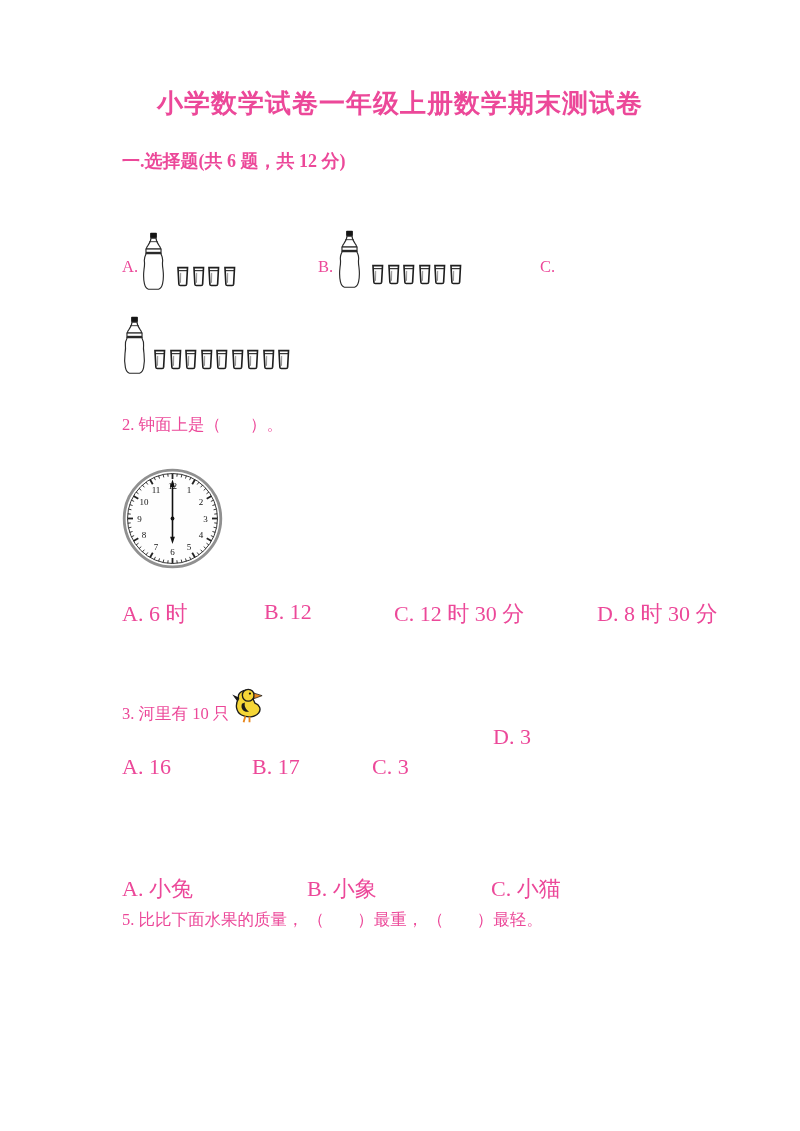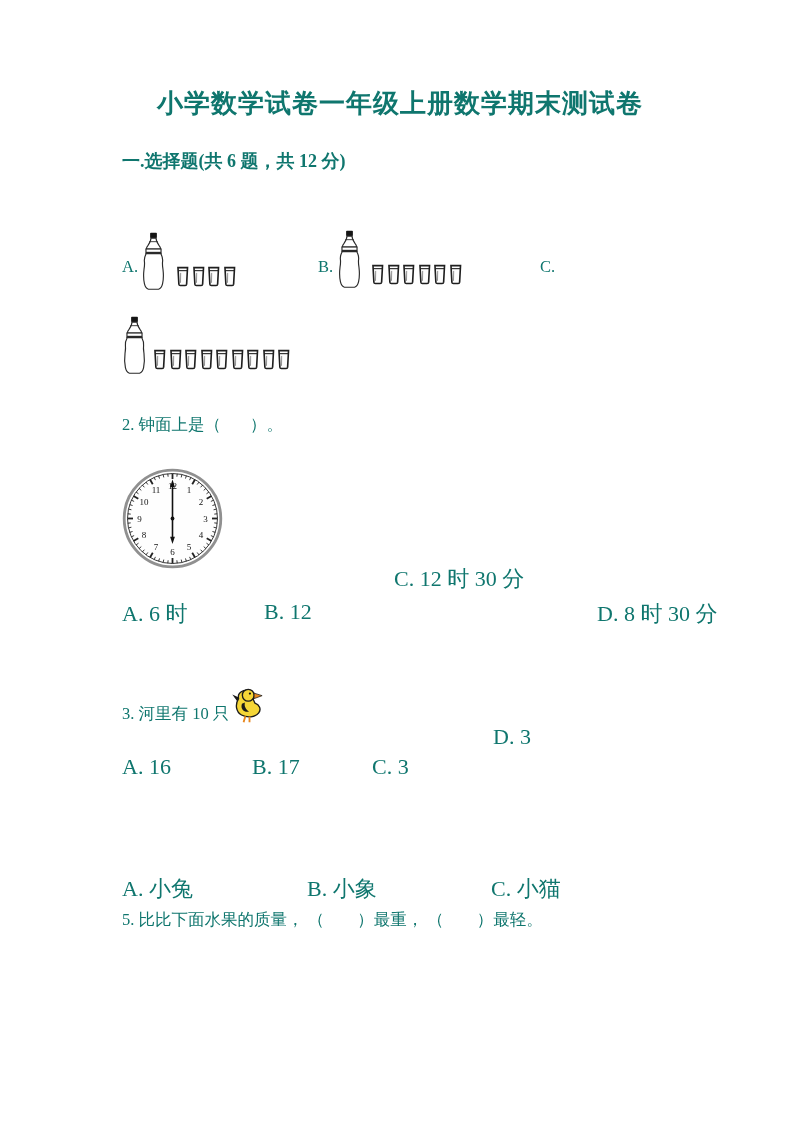--- a/index.html
+++ b/index.html
@@ -1,21 +1,21 @@
 <!DOCTYPE html>
 <html><head>
 <meta charset="utf-8">
 <style>
   html,body{margin:0;padding:0;background:#ffffff;}
   .page{
     position:relative;
     width:800px;height:965px;
     background:#ffffff;
     font-family:"Liberation Serif","DejaVu Serif",serif;
-    color:#0f766e;
+    color:#ec4899;
     overflow:hidden;
   }
   .abs{position:absolute;}
   .doc-title{
     left:0;top:86px;width:800px;
     text-align:center;
     font-size:26px;font-weight:bold;
     letter-spacing:1px;
   }
   .section-heading{
@@ -277,21 +277,21 @@
       <polygon points="50.5,11.5 48.1,19 52.9,19" fill="#111"></polygon>
       <line x1="50.5" y1="50.5" x2="50.5" y2="69.5" stroke="#111" stroke-width="1.6"></line>
       <polygon points="50.5,76 48.1,68.7 52.9,68.7" fill="#111"></polygon>
       <circle cx="50.5" cy="50.5" r="1.9" fill="#111"></circle>
     </svg>
   </div>
 
   <div>
     <span class="opt" style="left:122px;top:599px">A. 6 时</span>
     <span class="opt" style="left:264px;top:599px">B. 12</span>
-    <span class="opt" style="left:394px;top:564px">C. 12 时 30 分</span>
+    <span class="opt" style="left:394px;top:599px">C. 12 时 30 分</span>
     <span class="opt" style="left:597px;top:599px">D. 8 时 30 分</span>
   </div>
 
   <div class="abs q3-line" style="left:122px;top:684px">
     <span>3. 河里有 10 只</span>
     <svg class="duck" viewBox="0 0 44 46">
       <path d="M8,20 L1.5,11 L12,16 Z" fill="#1a1a1a"></path>
       <path d="M9,16 C4.5,23 6,32 12.5,35.5 C19,39 29,38.5 33,33 C36.2,28.6 34,23.5 28.5,21.5 L26.5,17 C27,9 21,4.5 15,6.5 C10,8.3 8,12 9,16 Z" fill="#f5d637" stroke="#1a1a1a" stroke-width="1.6"></path>
       <circle cx="20.5" cy="12" r="7" fill="#f5d637" stroke="#1a1a1a" stroke-width="1.6"></circle>
       <path d="M27.5,9.5 L37,12.5 L27.5,16 Z" fill="#e8871e" stroke="#1a1a1a" stroke-width="0.9"></path>

